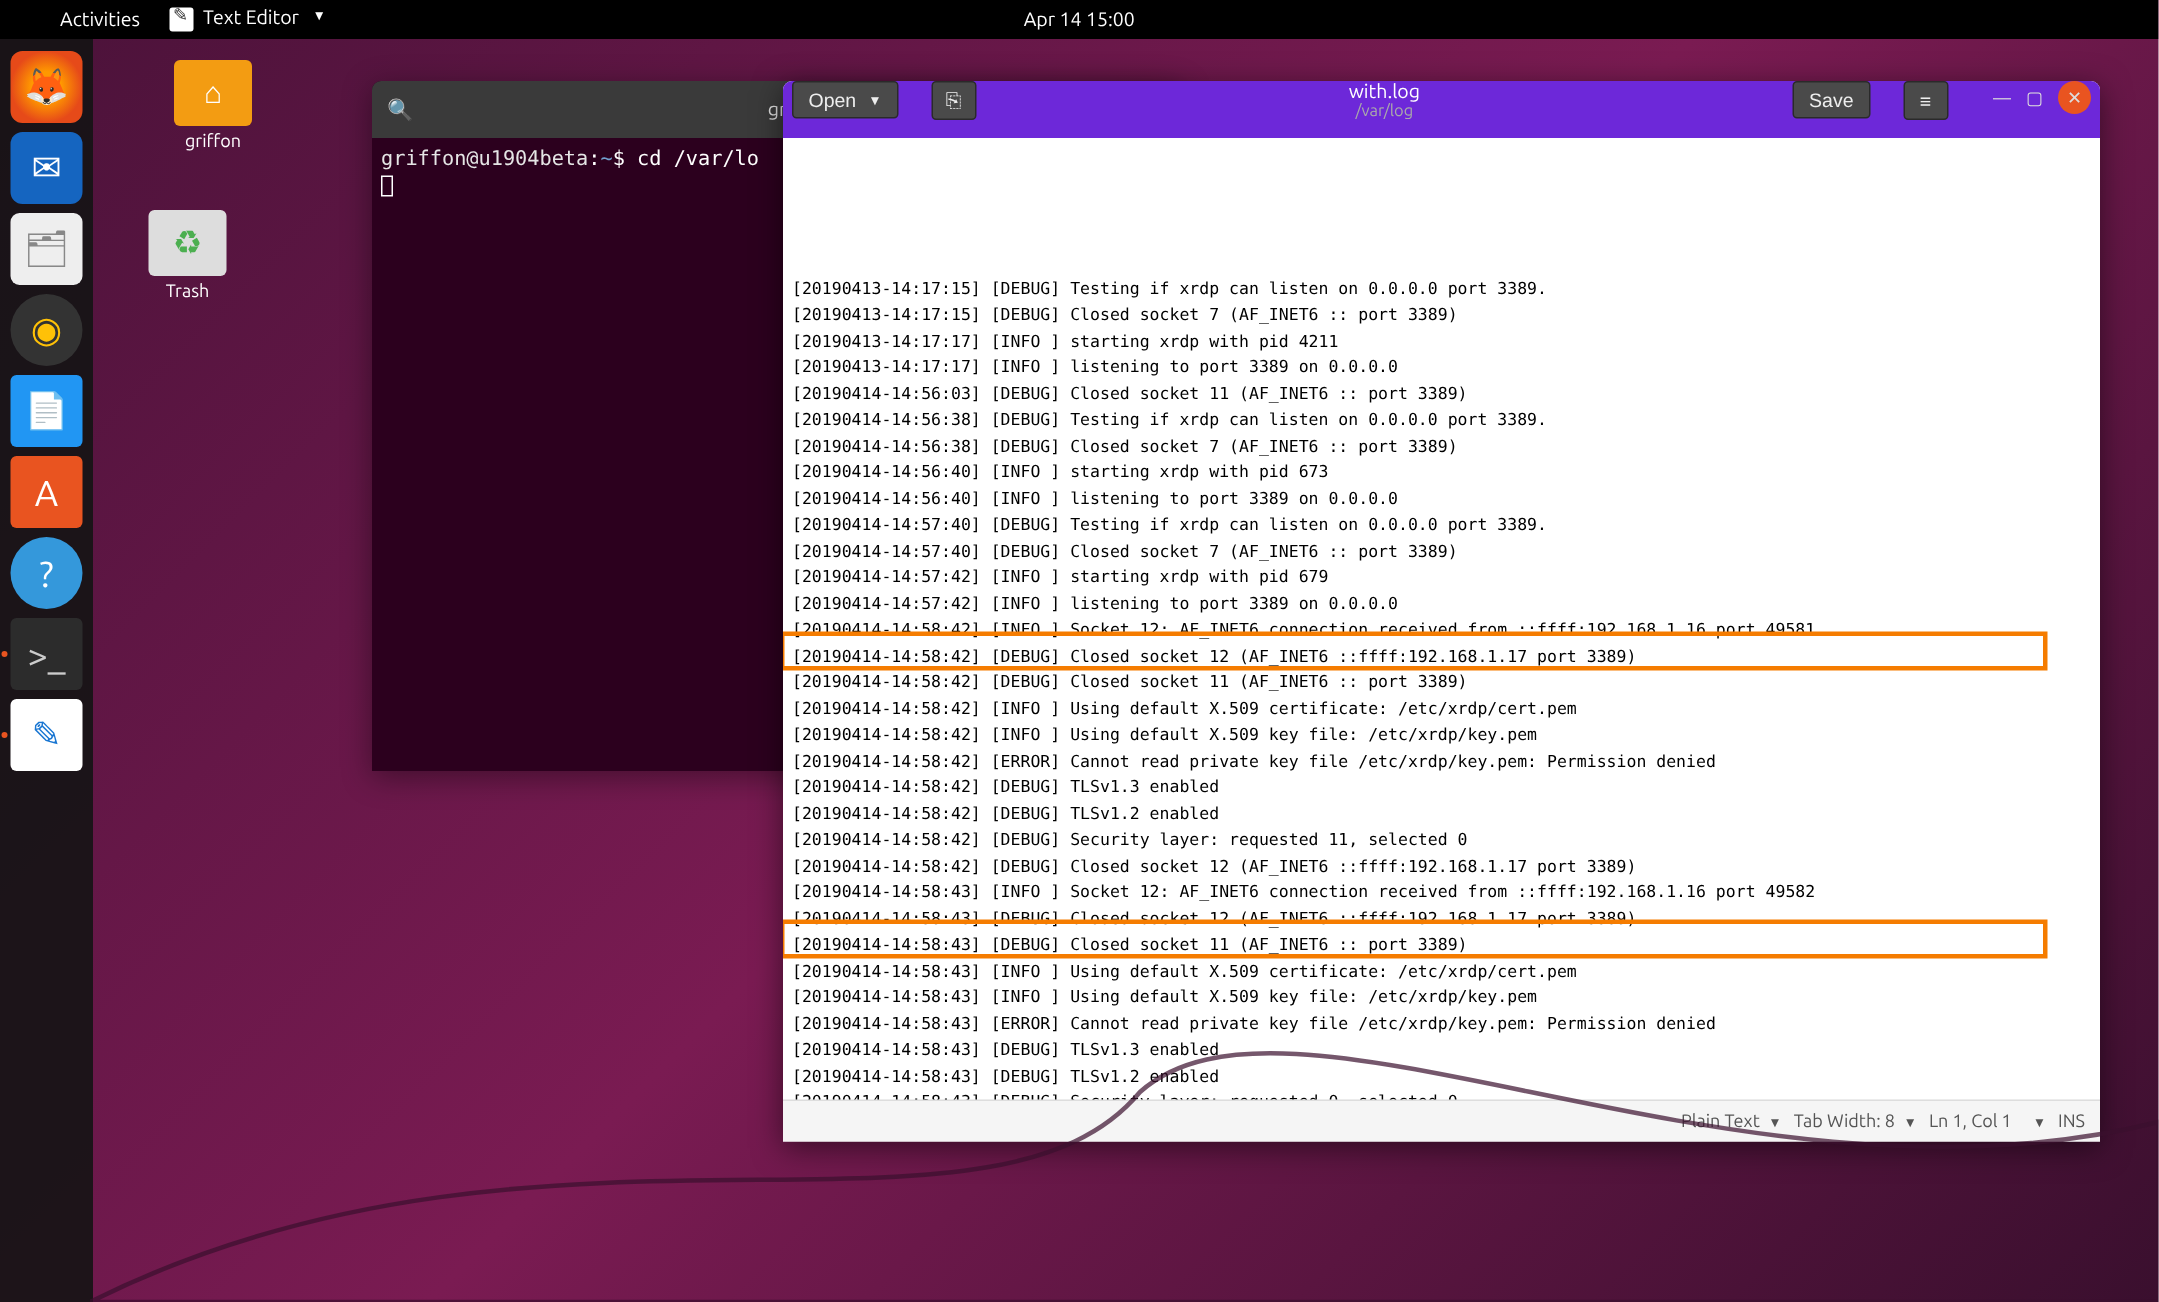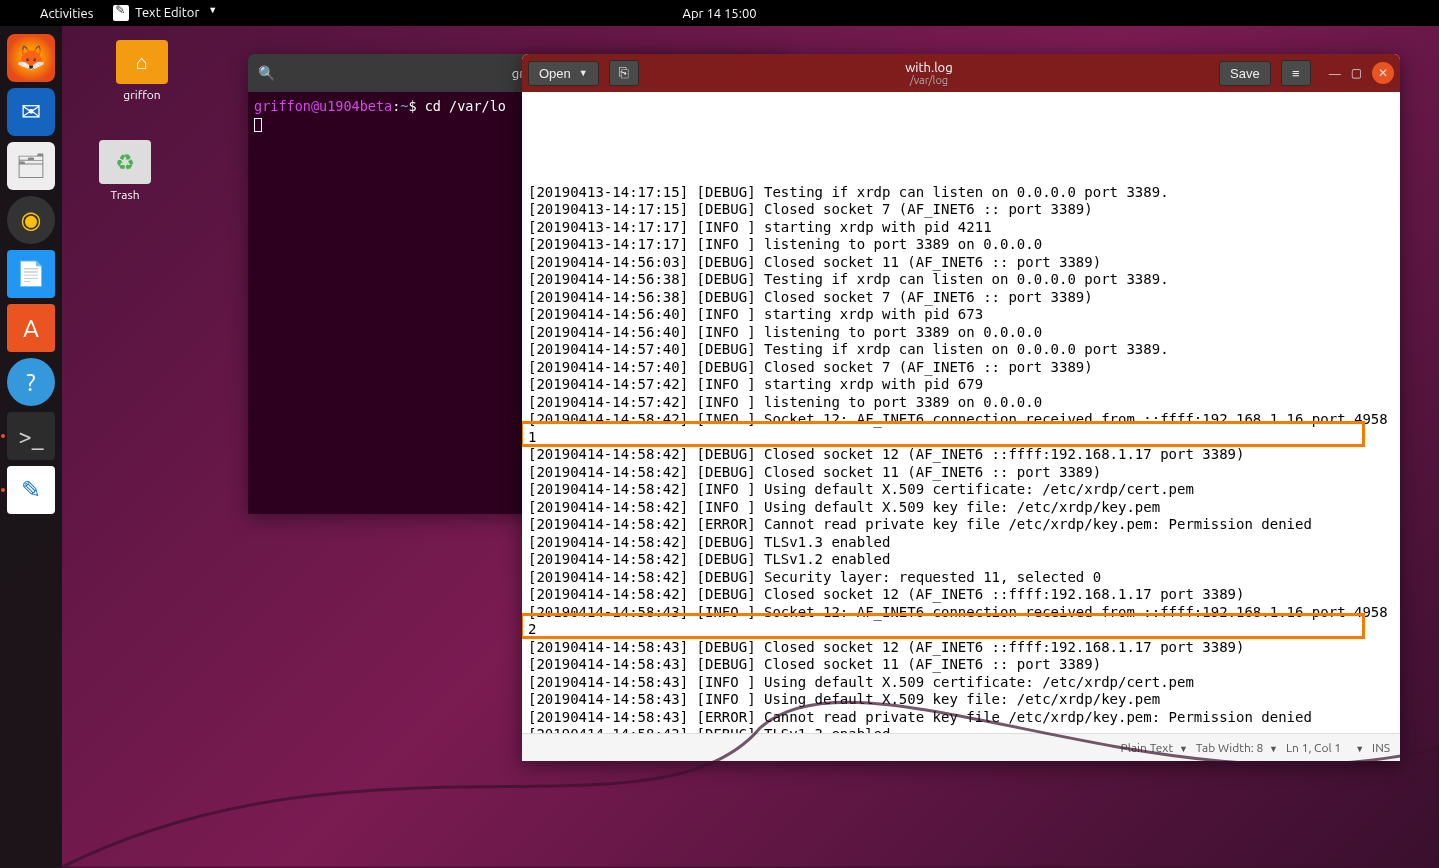--- a/index.html
+++ b/index.html
@@ -148,43 +148,43 @@
       color: #aaa;
       font-size: 14px;
     }
     .terminal .body {
       padding: 6px 6px;
       font-family: "DejaVu Sans Mono", monospace;
       font-size: 13.5px;
       line-height: 1.3;
       color: #fff;
     }
-    .term-user { color: #d946ef; }
+    .term-user { color: #e5e5e5; }
     .term-path { color: #729fcf; }
     .term-prompt { color: #fff; }
     .cursor-block { display:inline-block; width:8px; height:14px; border:1px solid #fff; vertical-align: middle; }
     
     .gedit {
       position: absolute;
       left: 522px;
       top: 54px;
       width: 878px;
       height: 707px;
       background: #fff;
       border-radius: 6px 6px 0 0;
       box-shadow: 0 4px 20px rgba(0,0,0,0.5);
     }
     .gedit .headerbar {
       height: 38px;
-      background: #7f1d1d;
+      background: #6d28d9;
       border-radius: 6px 6px 0 0;
       display: flex;
-      align-items: center;
+      align-items: flex-start;
       padding: 0 6px;
-      gap: 10px;
+      gap: 22px;
     }
     .hb-btn {
       background: #4a4a4a;
       border: 1px solid #2a2a2a;
       color: #eee;
       padding: 4px 10px;
       border-radius: 3px;
       font-size: 13px;
       display: flex;
       align-items: center;
@@ -225,21 +225,21 @@
       color: #fff;
       display: flex;
       align-items: center;
       justify-content: center;
       font-size: 12px;
     }
     .gedit .content {
       height: calc(100% - 38px - 28px);
       overflow: hidden;
       font-family: "DejaVu Sans Mono", monospace;
-      font-size: 14px;
+      font-size: 11px;
       line-height: 17.5px;
       padding: 4px 6px;
       color: #000;
       white-space: pre;
       position: relative;
     }
     .gedit .content .line { white-space: pre-wrap; word-break: break-all; }
     .highlight-box {
       position: absolute;
       border: 3px solid #f57c00;

